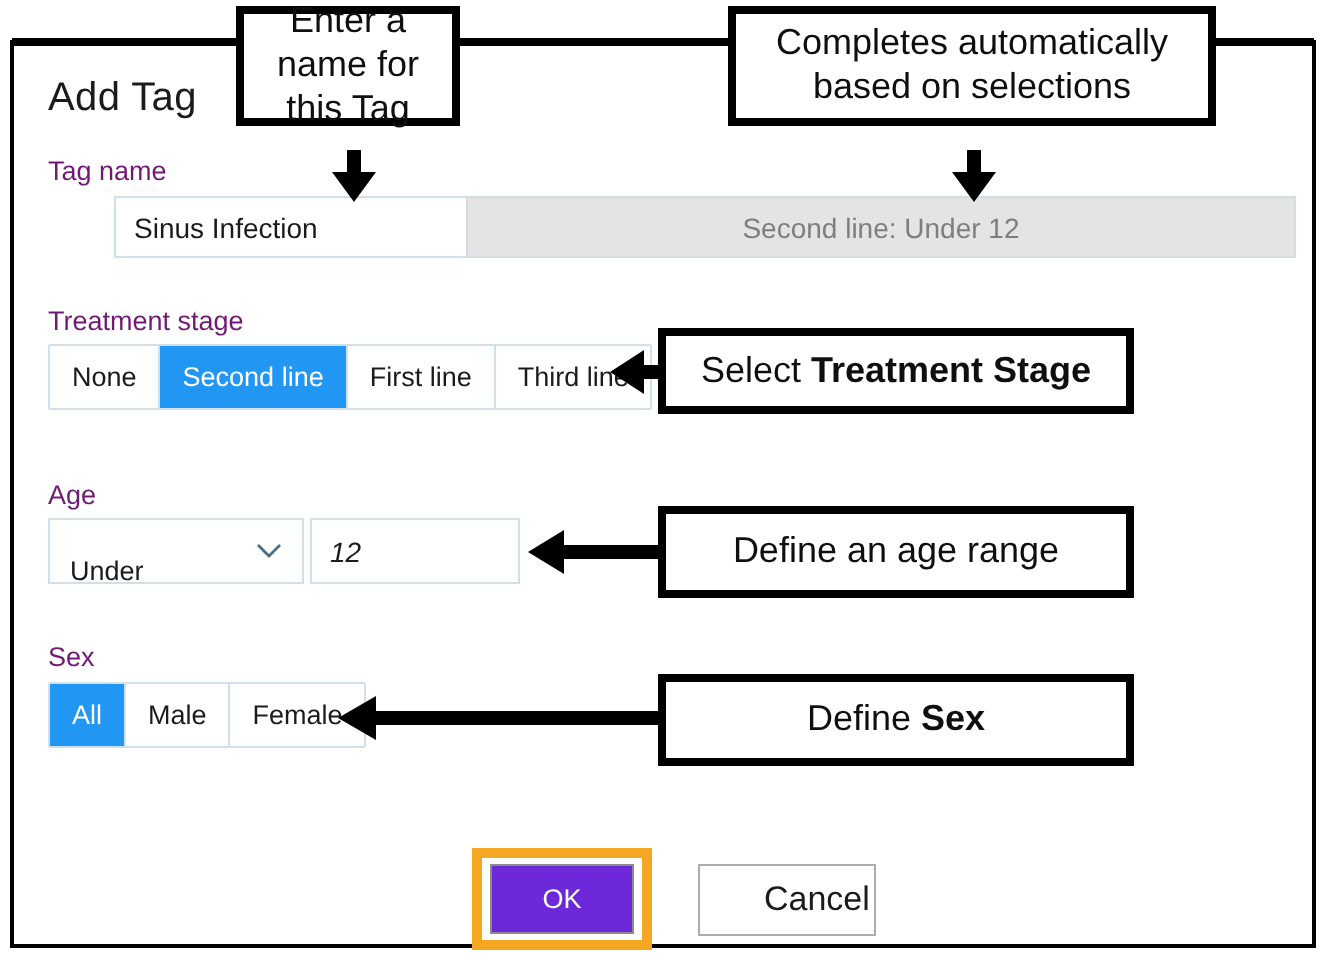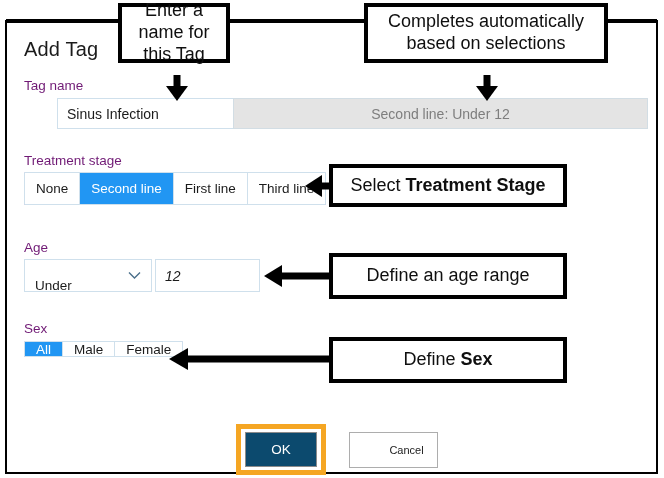--- a/index.html
+++ b/index.html
@@ -89,21 +89,21 @@
     white-space: nowrap;
     cursor: pointer;
   }
   .segmented .seg:last-child { border-right: none; }
   .segmented .seg.selected {
     background: #2196f3;
     color: #ffffff;
   }
 
   #treatment-seg { left: 24px; top: 172px; height: 33px; }
-  #sex-seg       { left: 24px; top: 341px; height: 16px; }
+  #sex-seg       { left: 24px; top: 341px; height: 33px; }
 
   
   #age-select-wrap {
     position: absolute;
     left: 24px; top: 259px;
     width: 128px; height: 33px;
     box-sizing: border-box;
     border: 1px solid #cfe0ec;
     background: #ffffff;
     display: flex;
@@ -141,39 +141,39 @@
     box-sizing: border-box;
     background: #ffffff;
   }
   #ok-button {
     position: absolute;
     left: 245px;
     top: 432px;
     width: 72px;
     height: 35px;
     box-sizing: border-box;
-    background: #0c4a6e;
+    background: #6d28d9;
     border: 1px solid #8b8b8b;
     color: #ffffff;
     font-family: "Liberation Sans", sans-serif;
     font-size: 13.5px;
     cursor: pointer;
   }
   #cancel-button {
     position: absolute;
     left: 349px;
     top: 432px;
     width: 89px;
     height: 36px;
     box-sizing: border-box;
     background: #ffffff;
     border: 1px solid #adadad;
     color: #1b1b1b;
     font-family: "Liberation Sans", sans-serif;
-    font-size: 11px;
+    font-size: 17px;
     cursor: pointer;
     padding-left: 32px;
   }
 
   
   .callout {
     position: absolute;
     box-sizing: border-box;
     border: 4px solid #000000;
     background: #ffffff;

